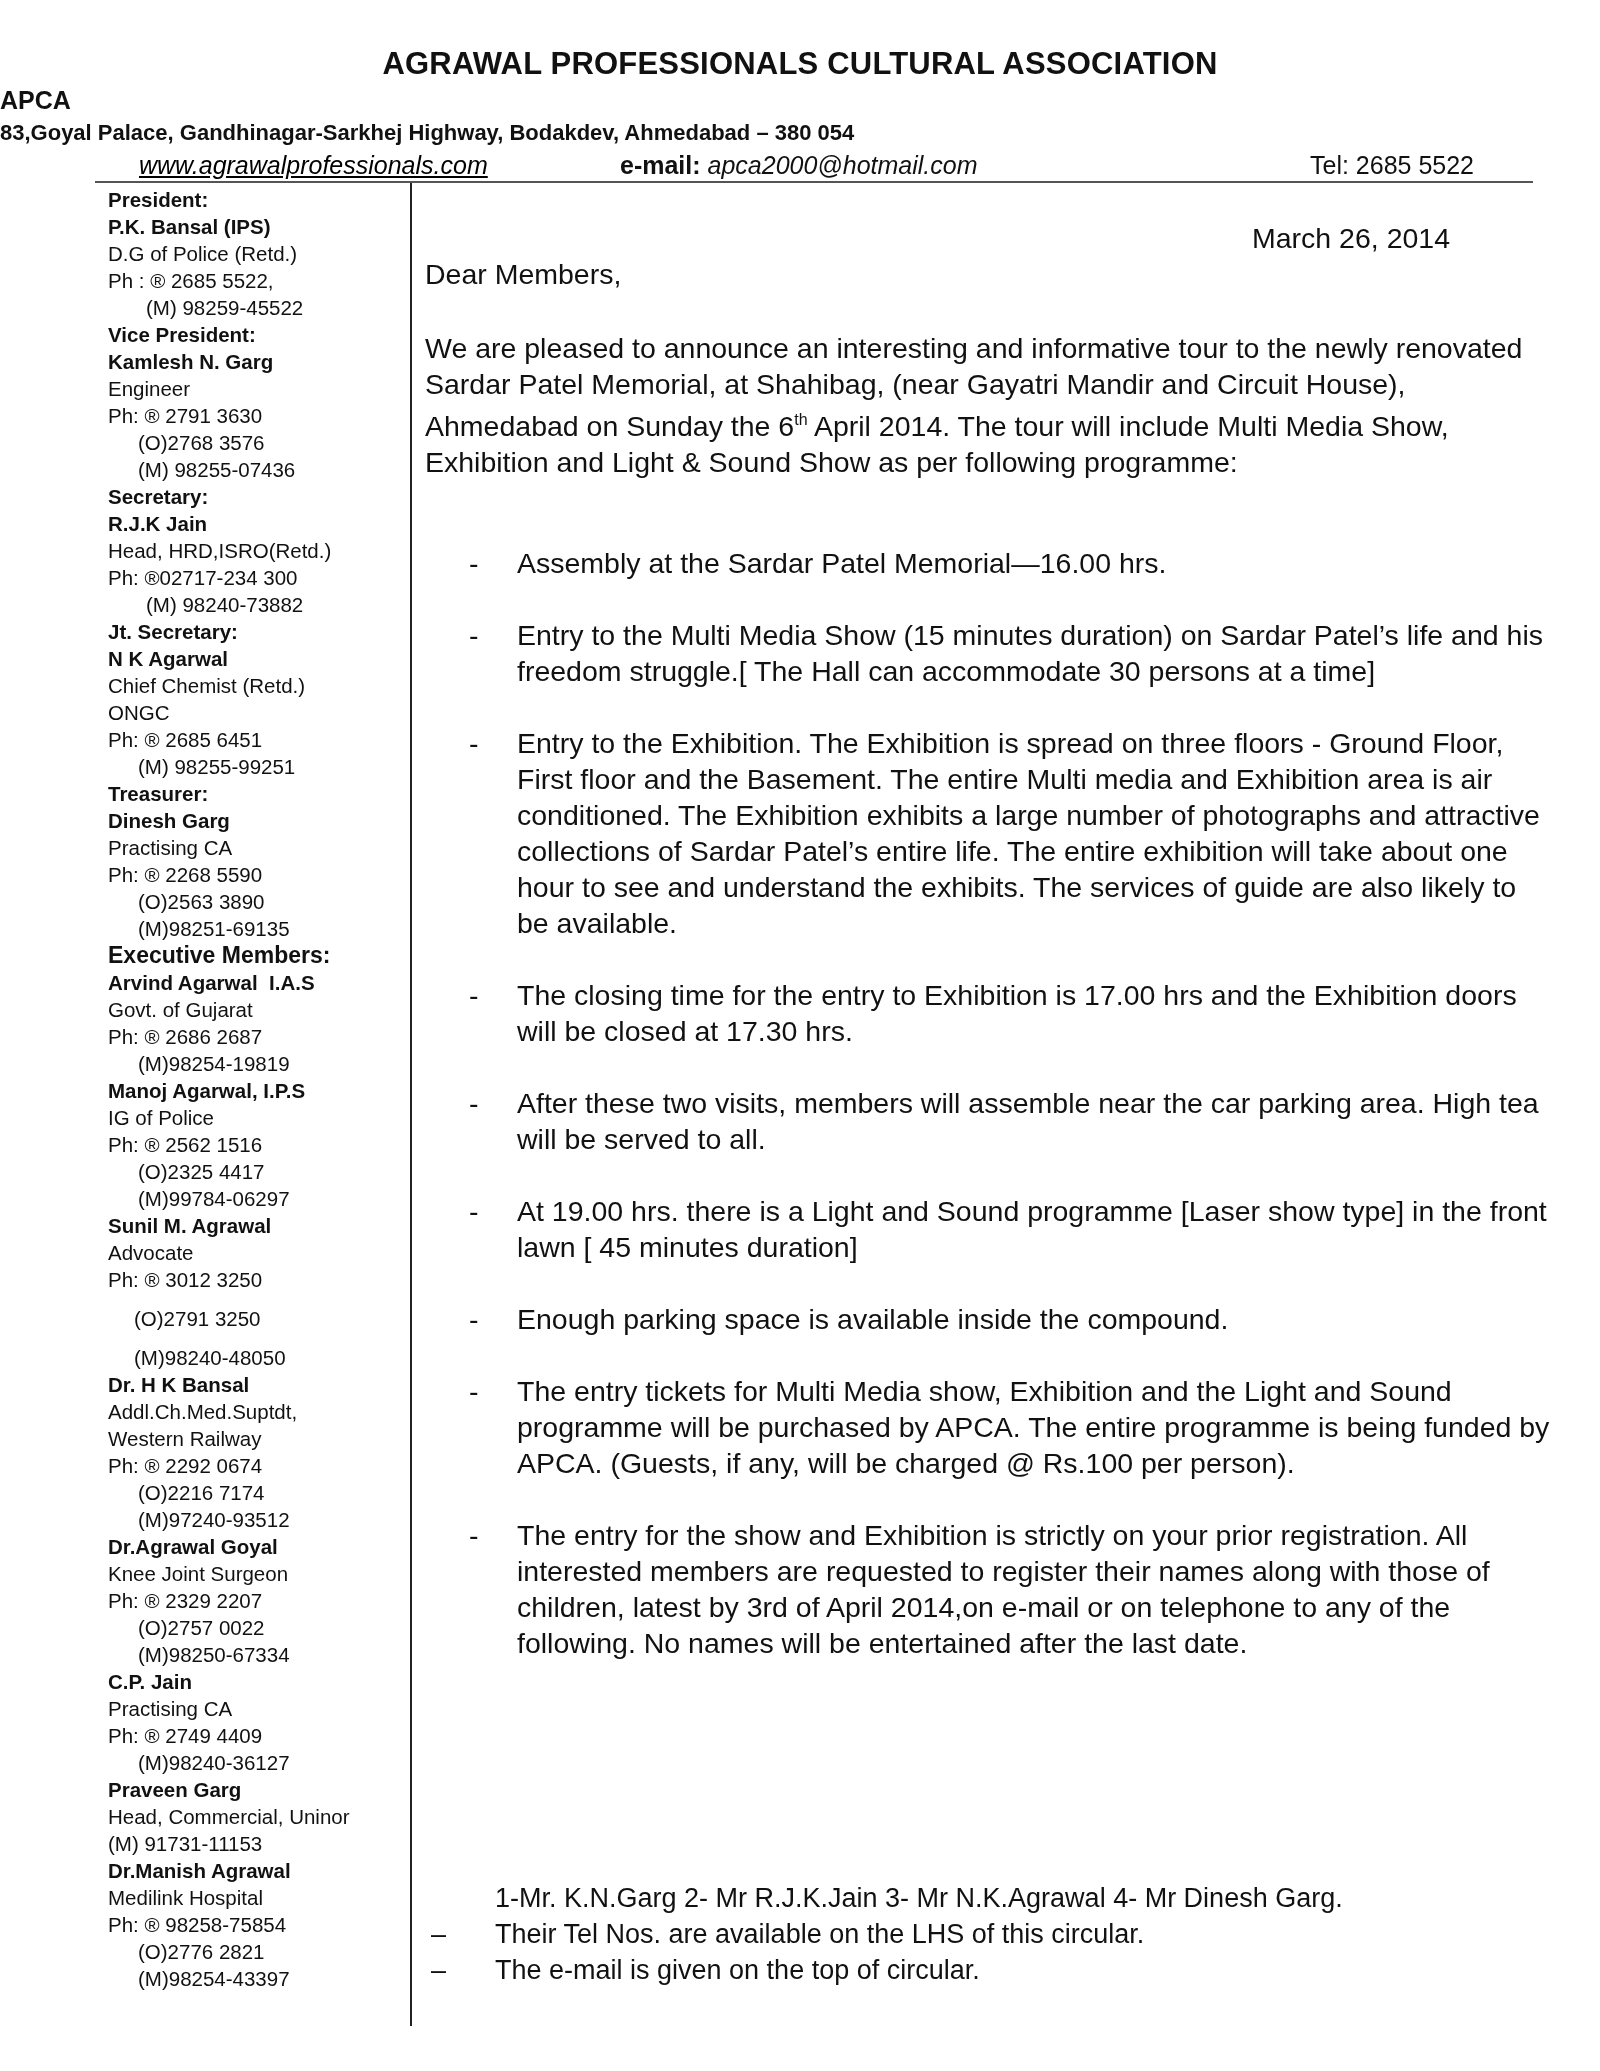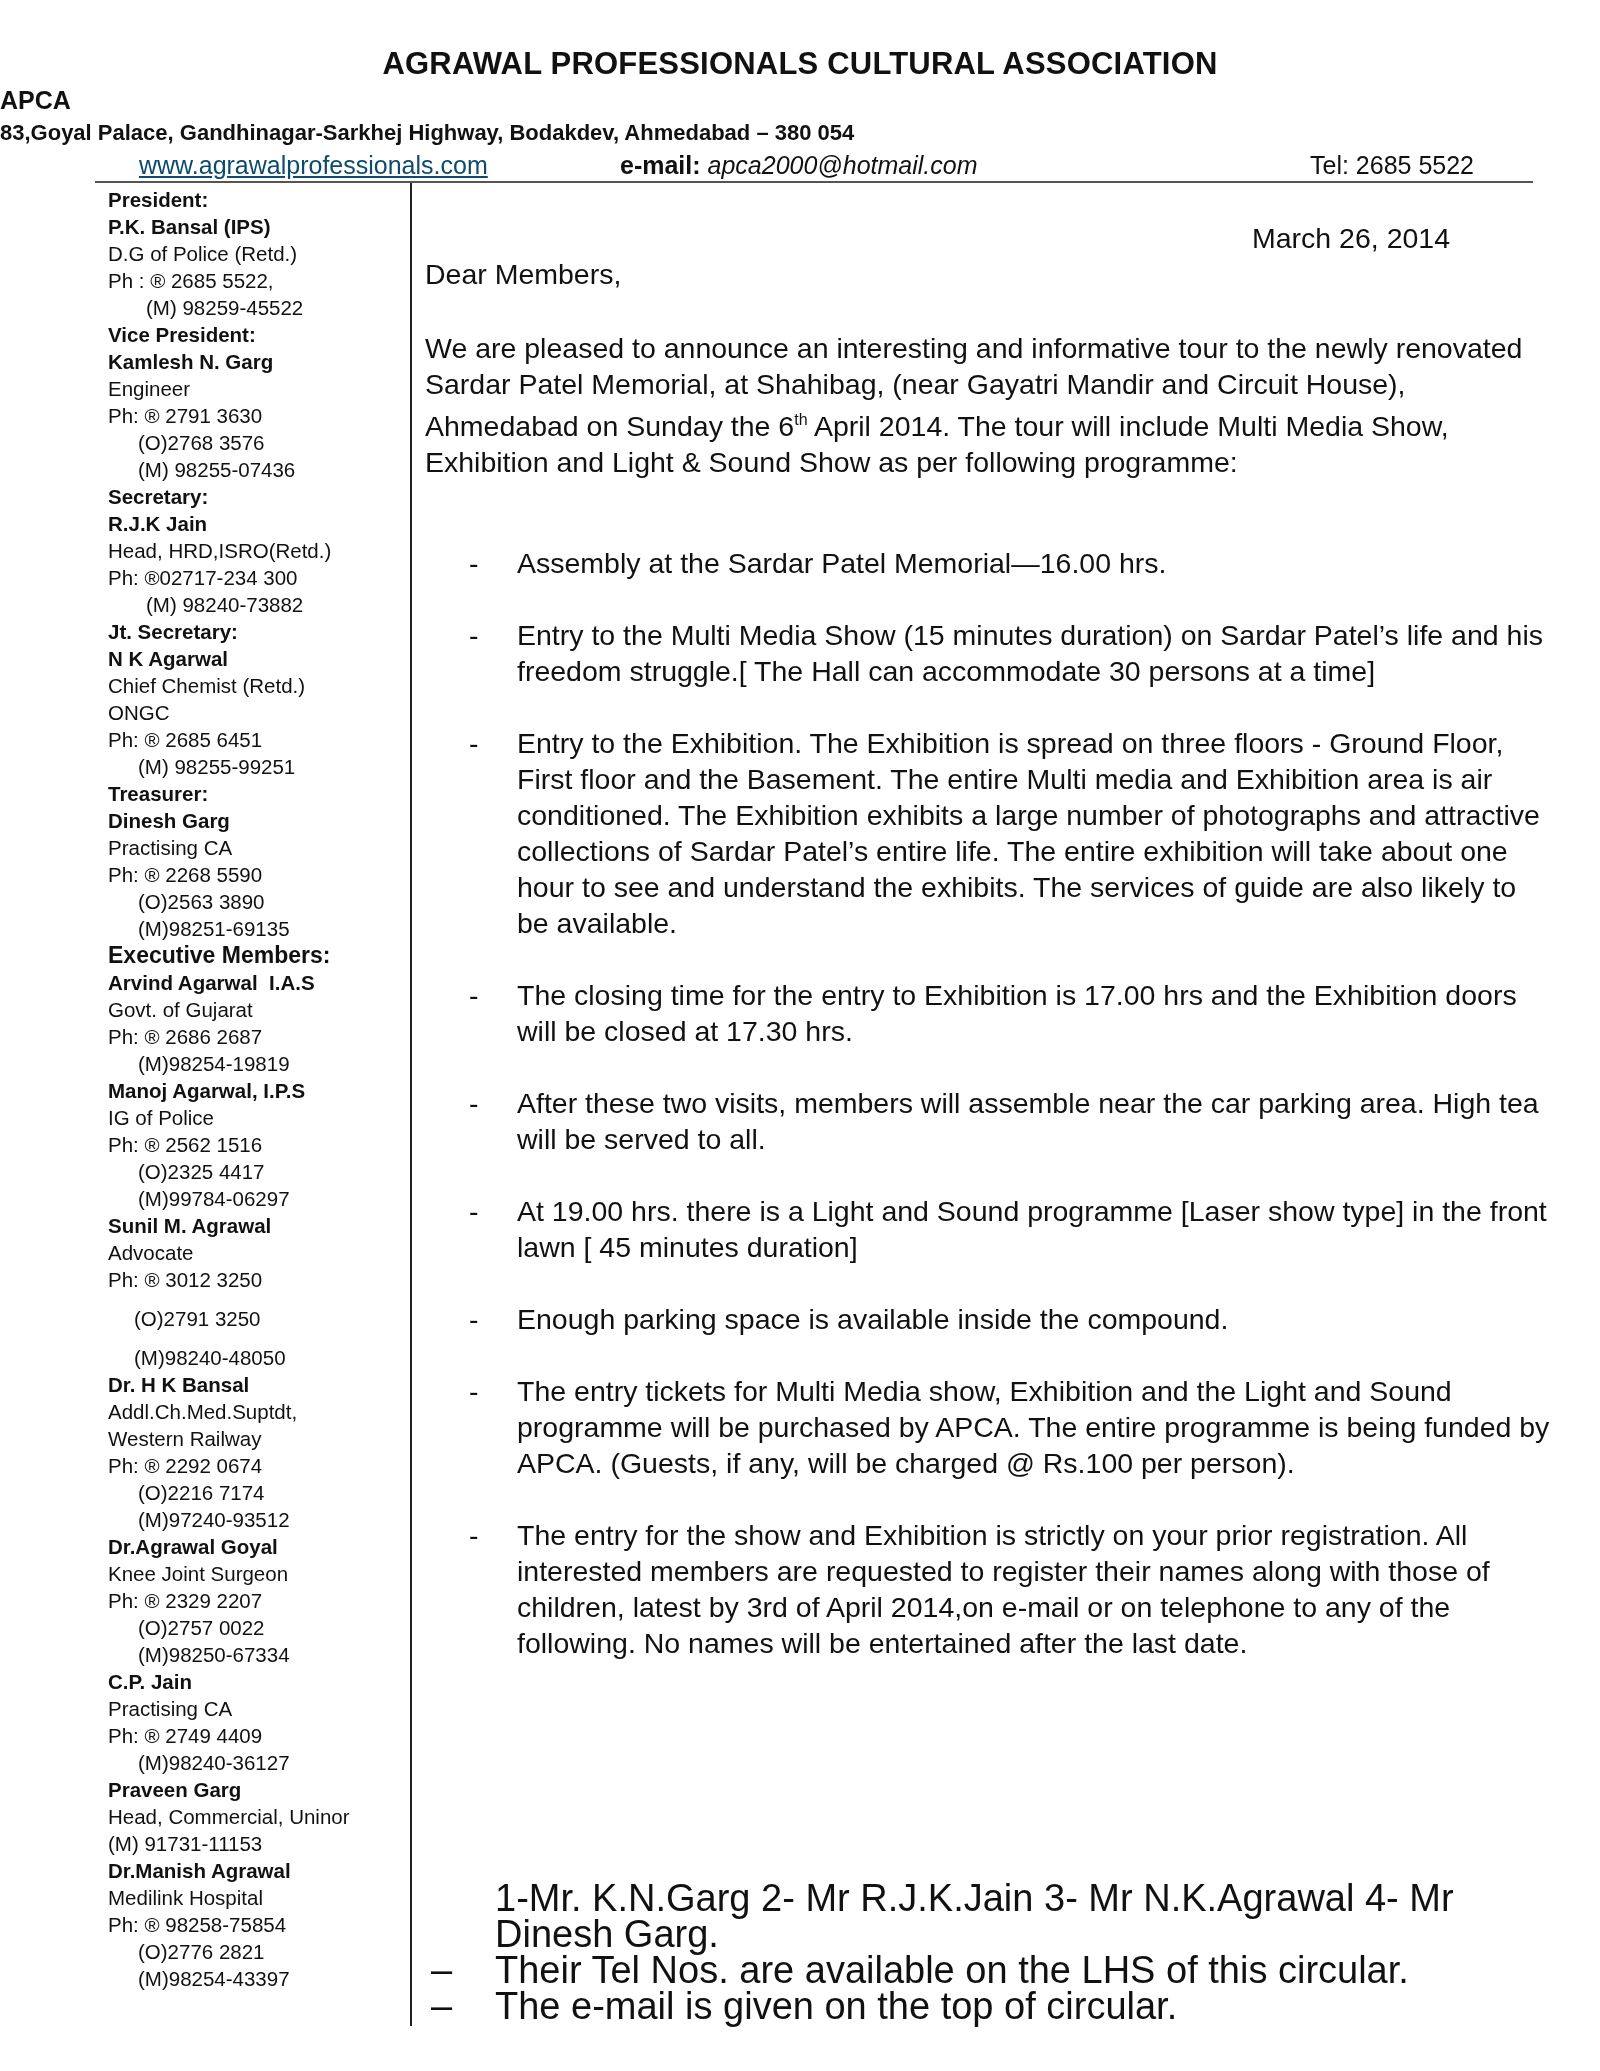--- a/index.html
+++ b/index.html
@@ -17,21 +17,21 @@
     font-weight: bold; font-size: 25px;
   }
   .address {
     position: absolute; left: 0; width: 1600px; top: 120px; text-align: left;
     font-weight: bold; font-size: 22px;
   }
   .contact-row {
     position: absolute; top: 151px; left: 0; width: 1600px; height: 30px; font-size: 25px;
   }
   .website {
-    position: absolute; left: 139px; color: #0c4a6e; text-decoration: underline; 
+    position: absolute; left: 139px; color: #000000; text-decoration: underline; font-style: italic;
   }
   .email { position: absolute; left: 620px; }
   .email .lbl { font-weight: bold; }
   .email .val { font-style: italic; }
   .tel { position: absolute; left: 1302px; margin-left: 8px; }
   .hrule {
     position: absolute; left: 95px; top: 181px; width: 1438px; height: 2px; background: #555;
   }
   .vrule {
     position: absolute; left: 410px; top: 183px; width: 2px; height: 1843px; background: #222;
@@ -47,21 +47,21 @@
   .sidebar .ind1 { padding-left: 38px; }
   .sidebar .ind2 { padding-left: 30px; }
   .sidebar .ind3 { padding-left: 26px; margin-top: 12px; }
   .date { position: absolute; left: 1252px; top: 222px; font-size: 28.5px; }
   .salutation { position: absolute; left: 425px; top: 258px; font-size: 28.5px; }
   .intro { position: absolute; left: 425px; top: 330px; width: 1130px; font-size: 28.5px; line-height: 36px; }
   .intro sup { font-size: 16px; }
   .items { position: absolute; left: 425px; top: 545px; width: 1130px; font-size: 28.5px; line-height: 36px; }
   .item { position: relative; padding-left: 92px; margin-bottom: 36px; }
   .item .dash { position: absolute; left: 44px; top: 0; }
-  .contacts { position: absolute; left: 425px; top: 1880px; width: 1130px; font-size: 38px; line-height: 36px; }
+  .contacts { position: absolute; left: 425px; top: 1880px; width: 1130px; font-size: 27px; line-height: 36px; }
   .contacts .crow { position: relative; padding-left: 70px; }
   .contacts .cdash { position: absolute; left: 6px; }
 </style>
 </head>
 <body>
 
 <div class="header">
   <div class="org-name">AGRAWAL PROFESSIONALS CULTURAL ASSOCIATION</div>
   <div class="org-abbr">APCA</div>
   <div class="address">83,Goyal Palace, Gandhinagar-Sarkhej Highway, Bodakdev, Ahmedabad – 380 054</div>

